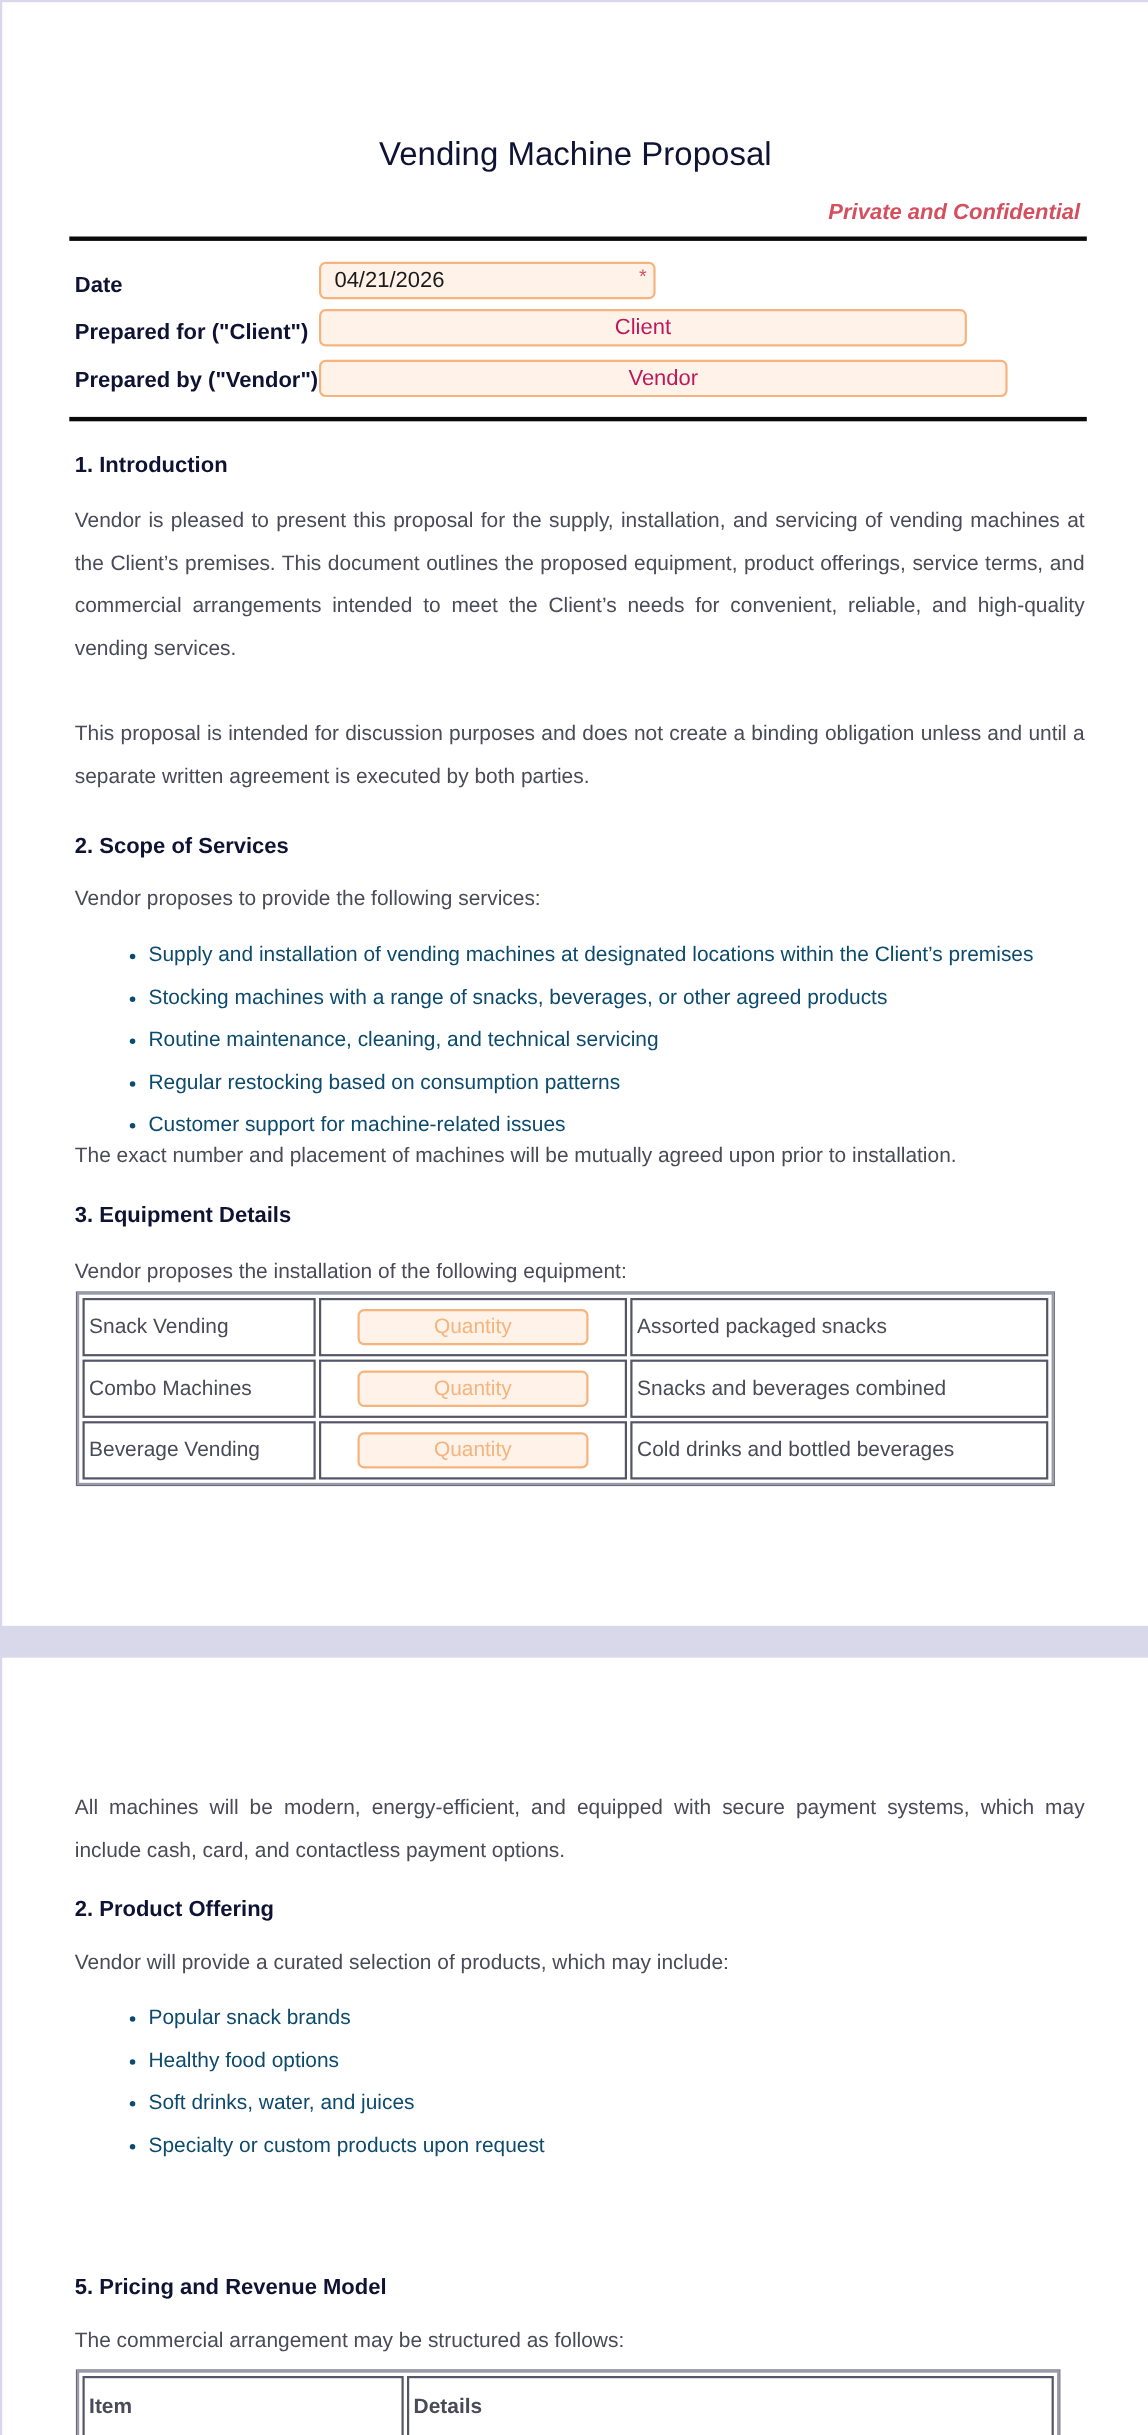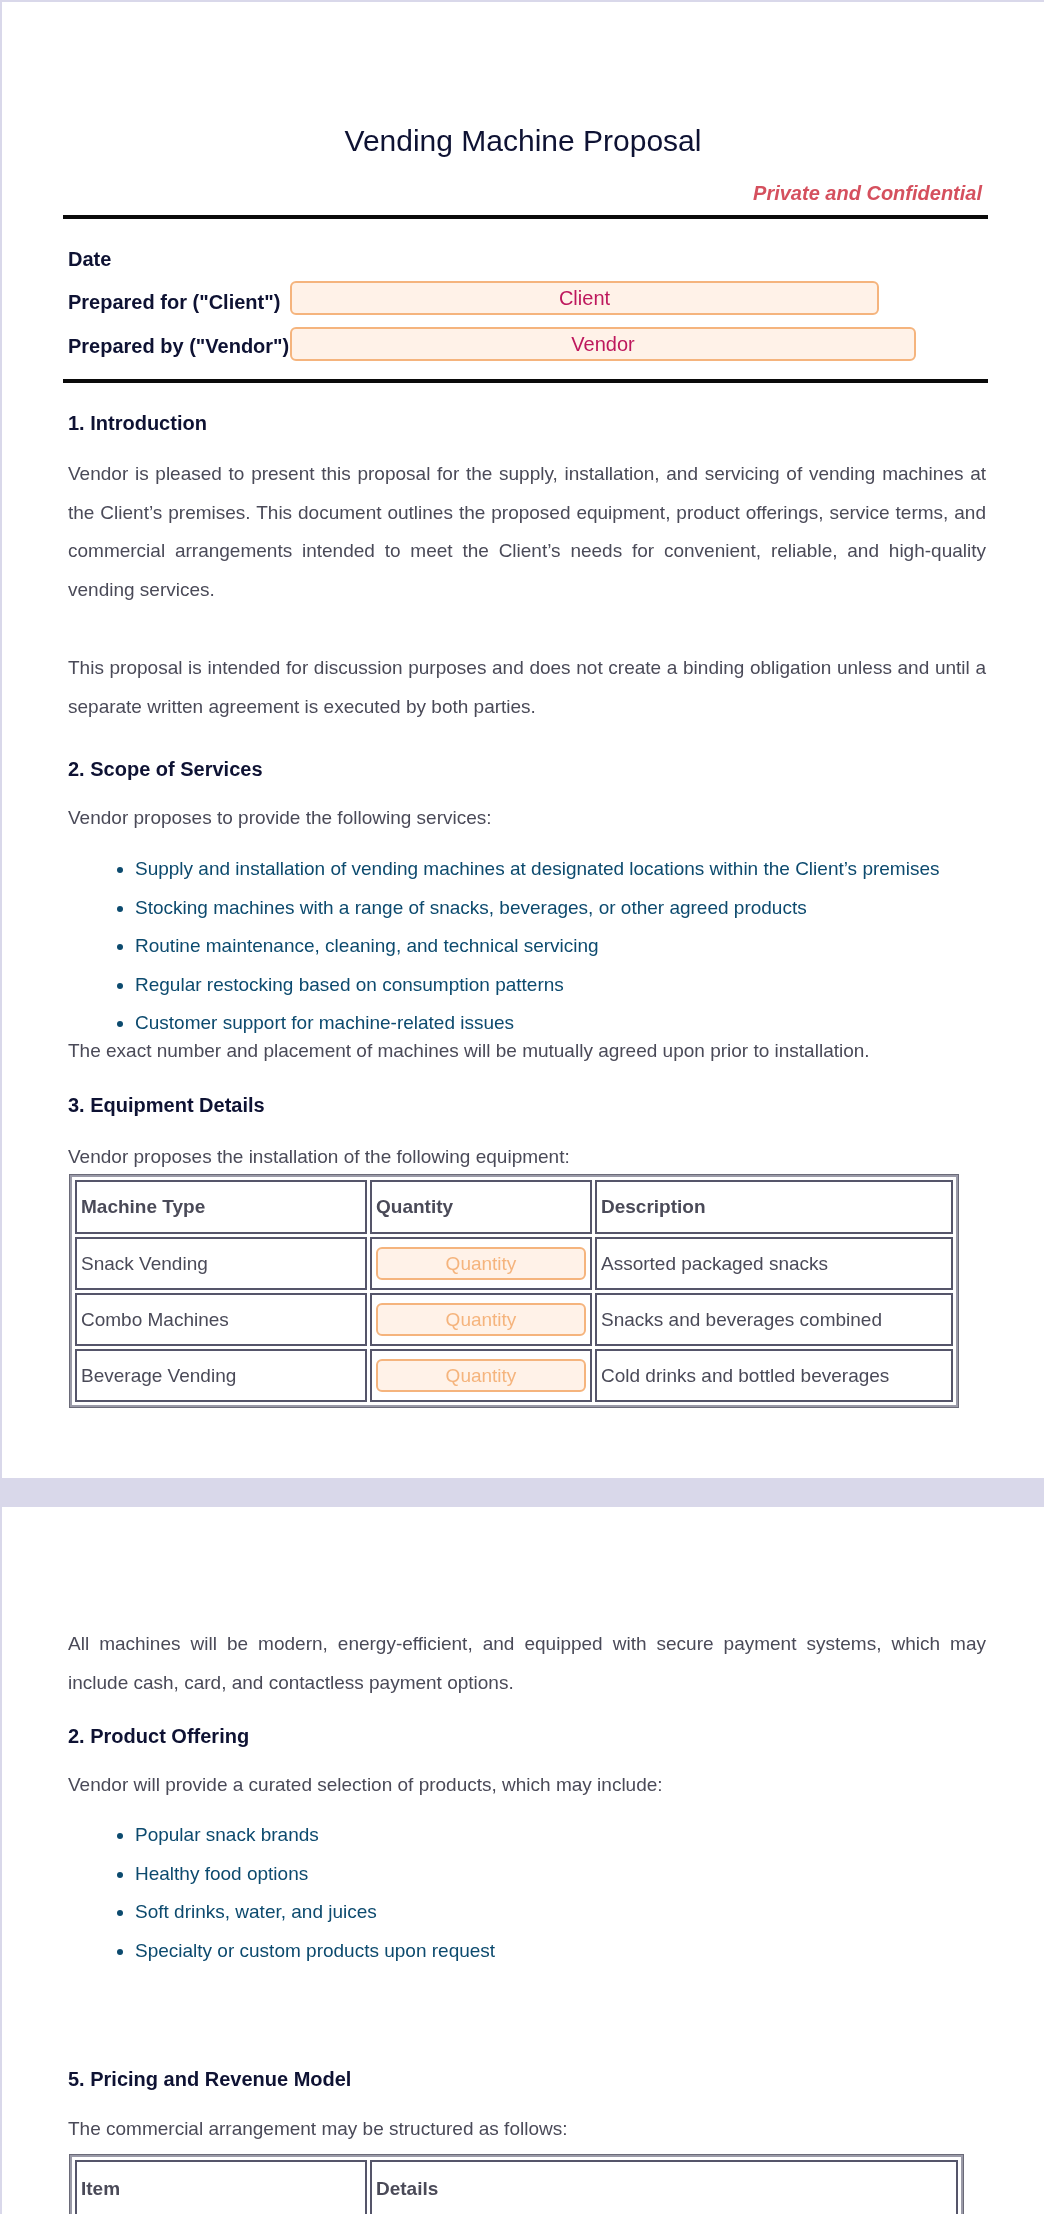--- a/index.html
+++ b/index.html
@@ -26,20 +26,24 @@
 </style>
 </head>
 <body>
 
 <div class="page page1">
   <div class="abs title">Vending Machine Proposal</div>
   <div class="abs confidential">Private and Confidential</div>
   <div class="abs rule" style="top:213px"></div>
 
   <div class="abs label" style="top:246px">Date</div>
+  <div class="abs field filled" style="left:288px; top:236px; width:306px; height:34px;">
+    <span>04/21/2026</span>
+    <span class="req">*</span>
+  </div>
 
   <div class="abs label" style="top:289px">Prepared for ("Client")</div>
   <div class="abs field" style="left:288px; top:279px; width:589px; height:34px;">
     <span>Client</span>
   </div>
 
   <div class="abs label" style="top:333px">Prepared by ("Vendor")</div>
   <div class="abs field" style="left:288px; top:325px; width:626px; height:34px;">
     <span>Vendor</span>
   </div>
@@ -58,25 +62,20 @@
     <li>Routine maintenance, cleaning, and technical servicing</li>
     <li>Regular restocking based on consumption patterns</li>
     <li>Customer support for machine-related issues</li>
   </ul>
   <div class="abs p" style="top:1030px">The exact number and placement of machines will be mutually agreed upon prior to installation.</div>
 
   <div class="abs h2" style="top:1092px">3. Equipment Details</div>
   <div class="abs p" style="top:1136px">Vendor proposes the installation of the following equipment:</div>
   <table class="eq" style="left:68px; top:1173px; width:888px;">
     <tbody>
-        <tr style="height:54px">
-      <th style="width:292px">Machine Type</th>
-      <th style="width:222px">Quantity</th>
-      <th>Description</th>
-    </tr>
     <tr style="height:53px">
       <td>Snack Vending</td>
       <td>
             <span class="qty">Quantity</span>
           </td>
       <td>Assorted packaged snacks</td>
     </tr>
     <tr style="height:53px">
       <td>Combo Machines</td>
       <td>

